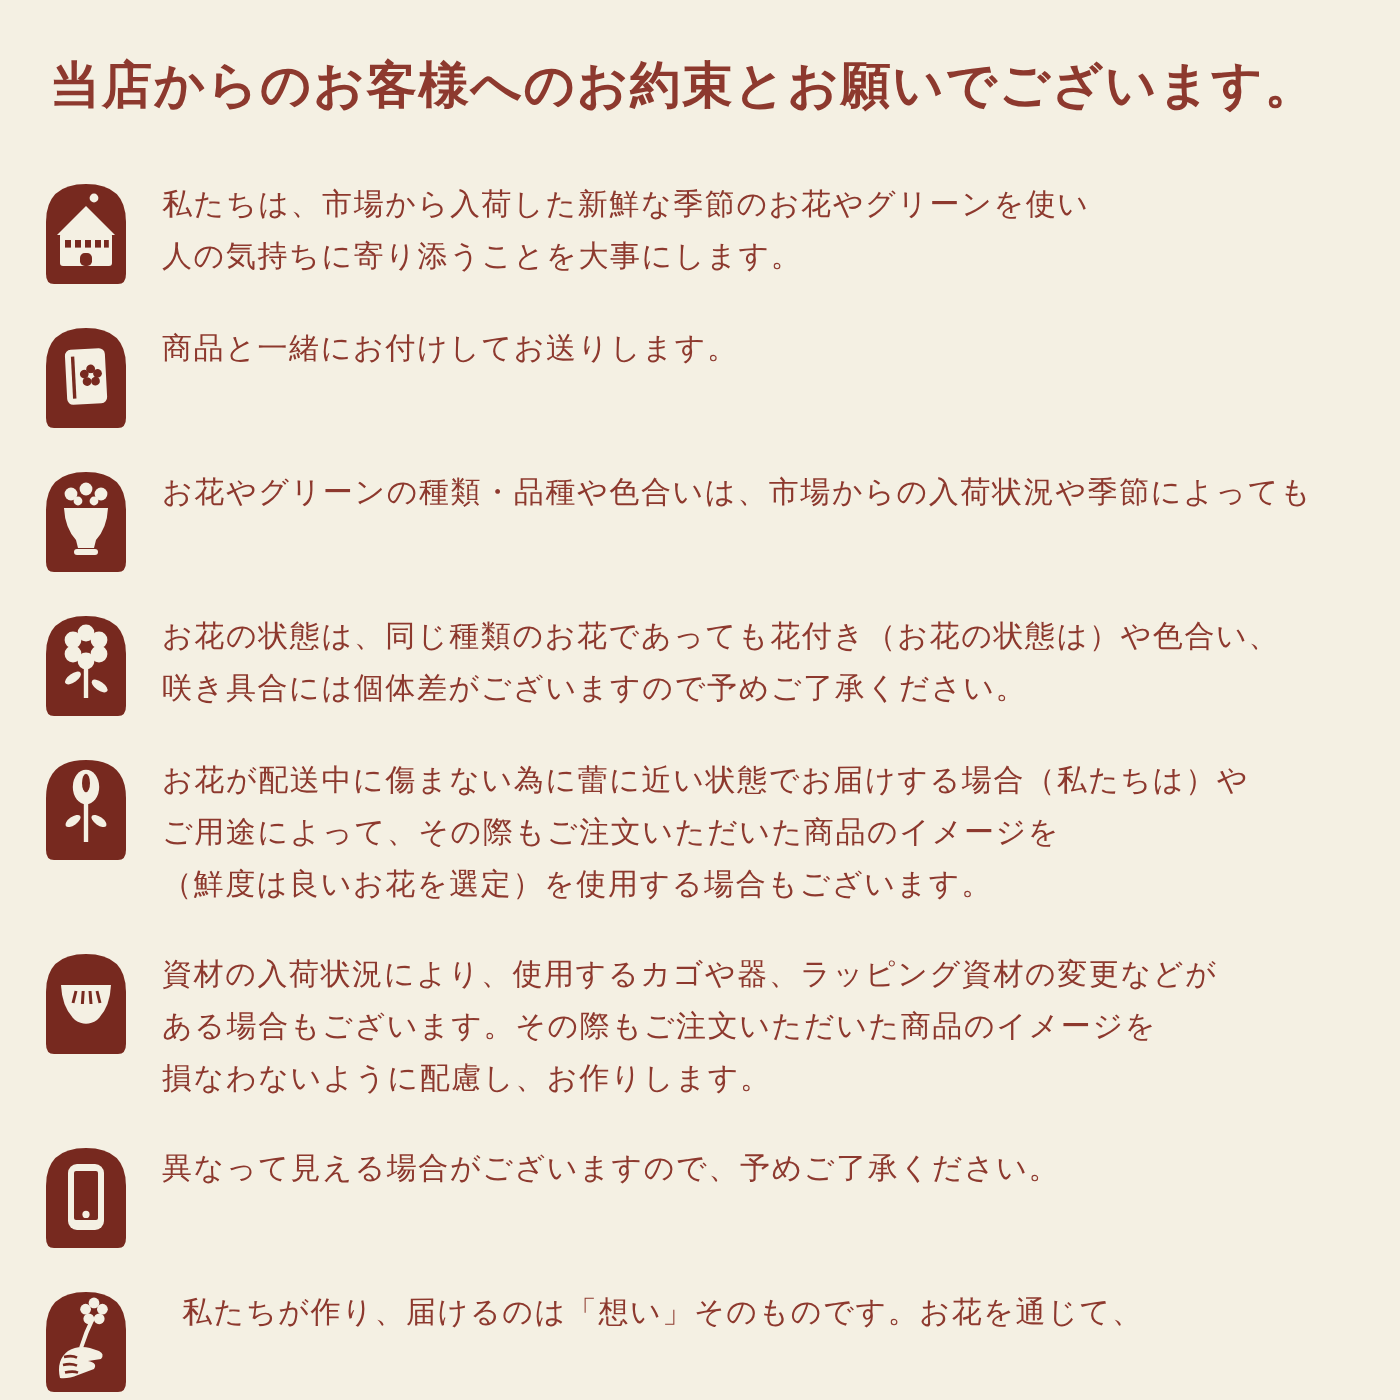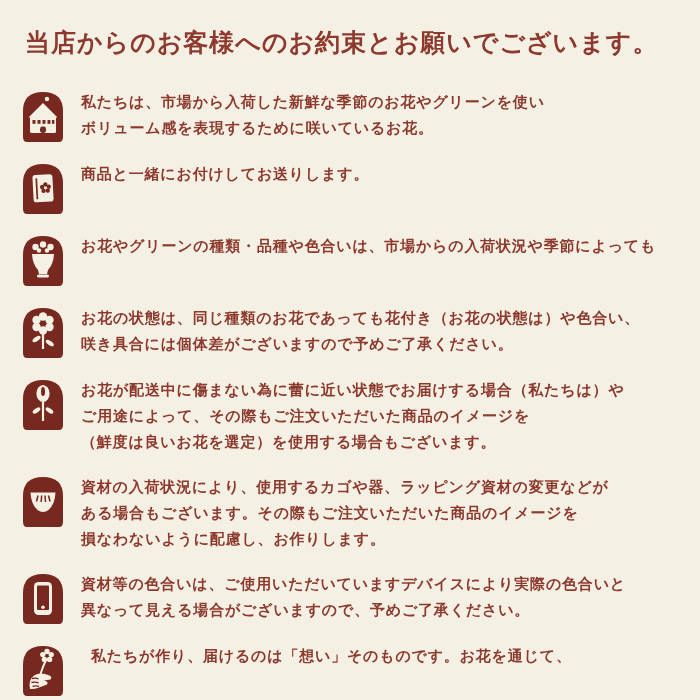--- a/index.html
+++ b/index.html
@@ -39,21 +39,21 @@
   }
   .icon{
     flex:0 0 44px;
     width:44px;height:52px;
     margin-top:1px;
   }
   .icon svg{display:block;width:44px;height:52px;}
   .text{
     margin-left:16px;
     font-size:15px;
-    font-weight:700;
+    font-weight:400;
     letter-spacing:0.8px;
     line-height:26px;
   }
   .item:last-child .text{padding-left:10px;text-align:right;}
   .line{white-space:nowrap;}
 </style>
 </head>
 <body>
 
 <div class="page">
@@ -69,21 +69,21 @@
             <rect x="11.5" y="30" width="3" height="3.8" fill="var(--icon)"></rect>
             <rect x="16.5" y="30" width="3" height="3.8" fill="var(--icon)"></rect>
             <rect x="21.5" y="30" width="3" height="3.8" fill="var(--icon)"></rect>
             <rect x="26.5" y="30" width="3" height="3.8" fill="var(--icon)"></rect>
             <rect x="31" y="30" width="2.4" height="3.8" fill="var(--icon)"></rect>
             <rect x="19" y="36.5" width="6" height="6.5" rx="2.4" fill="var(--icon)"></rect>
           </svg>
         </span>
     <div class="text">
           <div class="line">私たちは、市場から入荷した新鮮な季節のお花やグリーンを使い</div>
-          <div class="line">ボリューム感を表現するために咲いているお花。</div>
+          <div class="line">人の気持ちに寄り添うことを大事にします。</div>
         </div>
   </div>
 
   <div class="item">
     <span class="icon">
           <svg viewBox="0 0 44 52" xmlns="http://www.w3.org/2000/svg">
             <path d="M6,52 Q2,52 2,47 L2,21 Q2,2 22,2 Q42,2 42,21 L42,47 Q42,52 38,52 Z" fill="var(--icon)"></path>
             <g transform="rotate(-3 22 26)">
               <rect x="12" y="12.5" width="20" height="27.5" rx="3" fill="var(--cream, #f4f0e3)"></rect>
               <line x1="15.8" y1="16" x2="15.8" y2="37" stroke="var(--icon)" stroke-width="1.7"></line>
@@ -180,21 +180,20 @@
   <div class="item">
     <span class="icon">
           <svg viewBox="0 0 44 52" xmlns="http://www.w3.org/2000/svg">
             <path d="M6,52 Q2,52 2,47 L2,21 Q2,2 22,2 Q42,2 42,21 L42,47 Q42,52 38,52 Z" fill="var(--icon)"></path>
             <rect x="13" y="10" width="18" height="33" rx="4.5" fill="var(--cream, #f4f0e3)"></rect>
             <rect x="16" y="13.5" width="12" height="24.5" rx="1" fill="var(--icon)"></rect>
             <circle cx="22" cy="35.2" r="1.8" fill="var(--cream, #f4f0e3)"></circle>
           </svg>
         </span>
     <div class="text">
-          <div class="line">資材等の色合いは、ご使用いただいていますデバイスにより実際の色合いと</div>
           <div class="line">異なって見える場合がございますので、予めご了承ください。</div>
         </div>
   </div>
 
   <div class="item">
     <span class="icon">
           <svg viewBox="0 0 44 52" xmlns="http://www.w3.org/2000/svg">
             <path d="M6,52 Q2,52 2,47 L2,21 Q2,2 22,2 Q42,2 42,21 L42,47 Q42,52 38,52 Z" fill="var(--icon)"></path>
             <circle cx="26" cy="7.5" r="2.7" fill="var(--cream, #f4f0e3)"></circle>
             <circle cx="30.2" cy="10.6" r="2.7" fill="var(--cream, #f4f0e3)"></circle>

